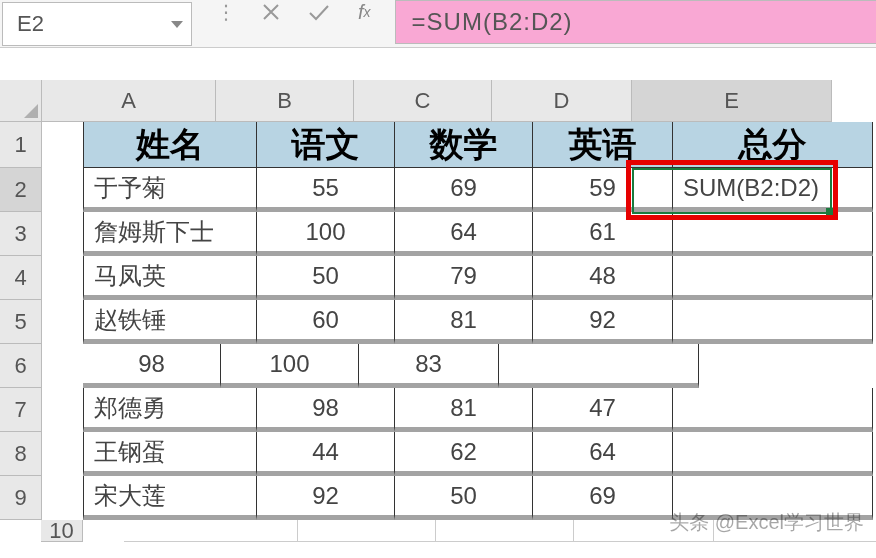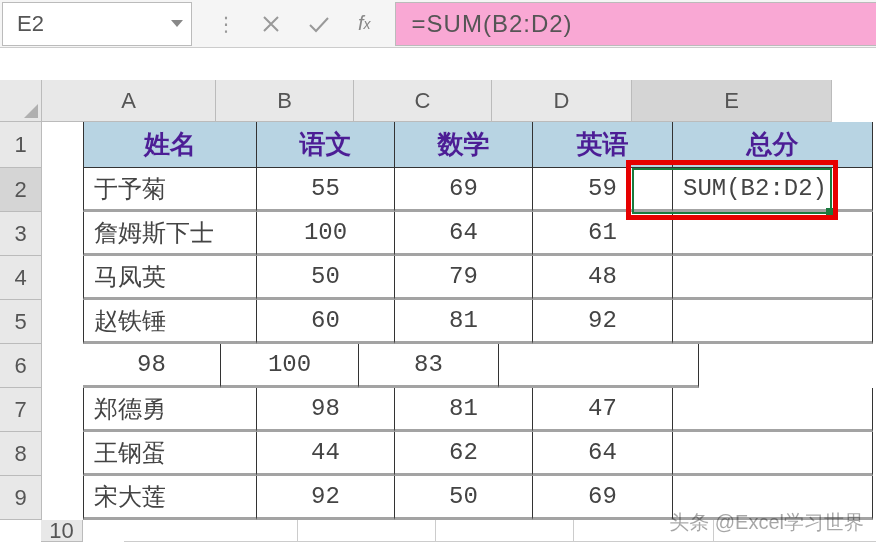--- a/index.html
+++ b/index.html
@@ -5,21 +5,21 @@
     * { margin: 0; padding: 0; box-sizing: border-box; }
     body {
       font-family: "Microsoft YaHei", Arial, sans-serif;
       background: #fff;
       width: 876px;
       height: 558px;
       overflow: hidden;
     }
     .formula-bar {
       display: flex;
-      align-items: center;
+      align-items: flex-start;
       height: 48px;
       border-bottom: 1px solid #ccc;
       background: #f5f5f5;
     }
     .name-box {
       width: 190px;
       height: 44px;
       margin: 2px 0 2px 2px;
       background: #fff;
       border: 1px solid #bbb;
@@ -113,29 +113,28 @@
       border-bottom: 1px solid #ccc;
       display: flex;
       align-items: center;
       font-size: 24px;
       color: #444;
       padding: 0 10px;
       background: #fff;
     }
     .data-cell {
       border-right: 1px solid #333;
-      border-bottom: 3px solid #a3a3a3;
-      font-family: Liberation Mono, monospace;
+      border-bottom: 5px solid #a3a3a3;
     }
     .header-cell {
       background: #b8d4e3;
       font-weight: bold;
       justify-content: center;
-      font-size: 26px;
-      color: #4c1d95;
+      font-size: 34px;
+      color: #000000;
       border-right: 1px solid #333;
       border-bottom: 1px solid #333;
     }
     .center { justify-content: center; }
     .left { justify-content: flex-start; }
     .row-h { height: 44px; }
     .row-h1 { height: 46px; }
     .col-a { width: 174px; }
     .col-b { width: 138px; }
     .col-c { width: 138px; }

